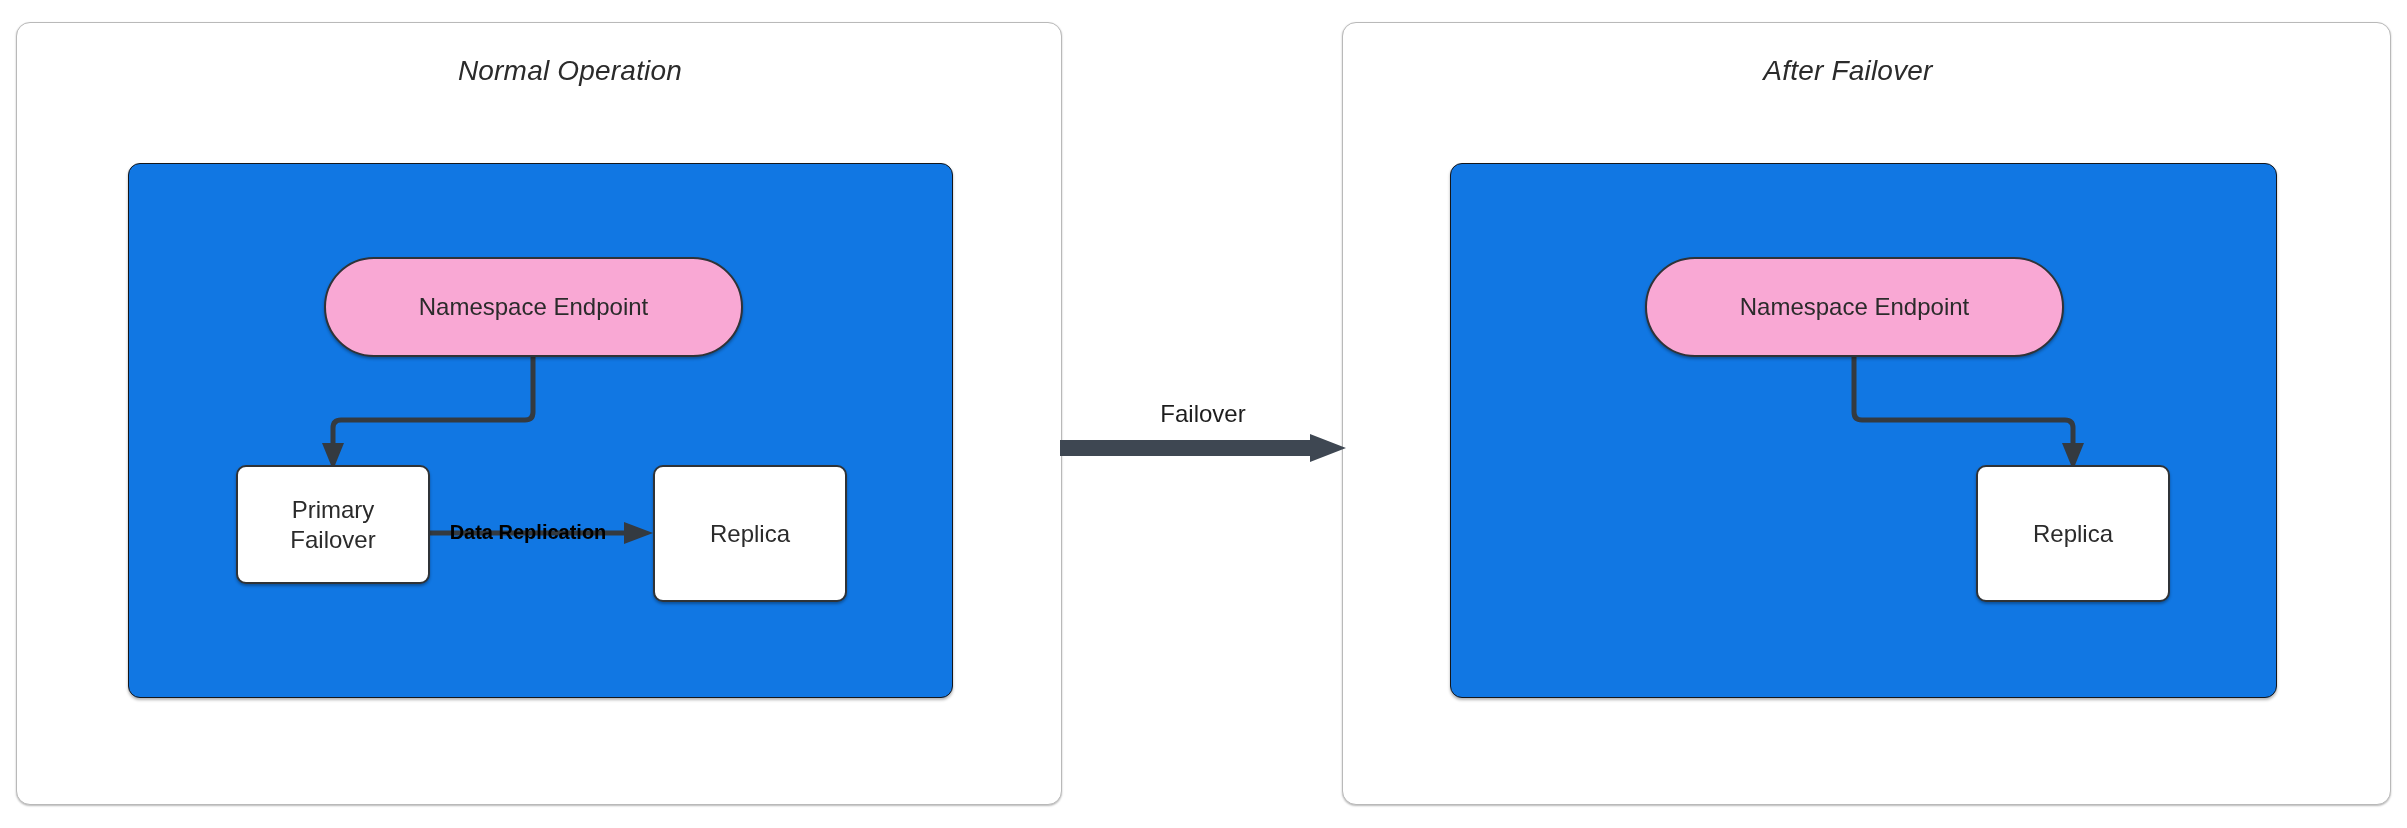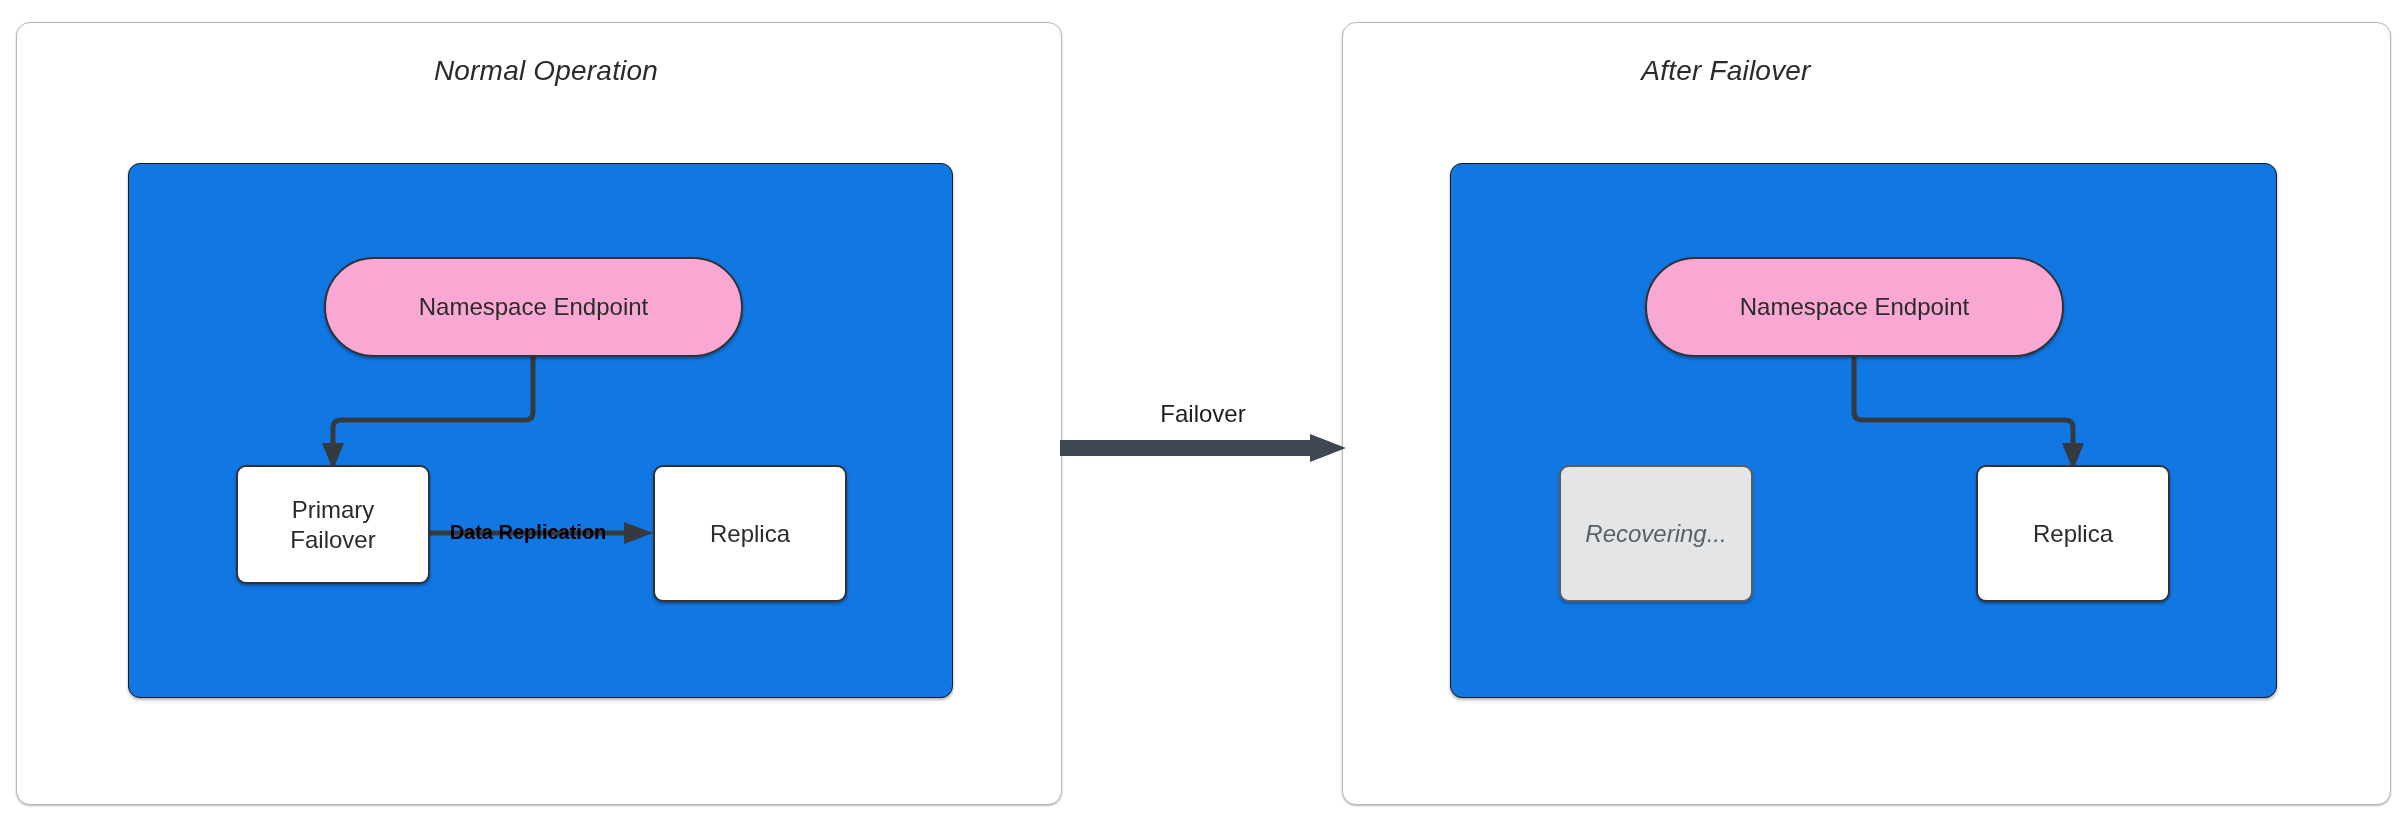--- a/index.html
+++ b/index.html
@@ -153,26 +153,26 @@
     white-space: nowrap;
   }
   #failover-arrow { position: absolute; left: 0; top: 34px; }
 </style>
 </head>
 <body>
 
 <div id="stage">
 
   <div class="panel" id="panel-left"></div>
-  <div class="panel-title" style="left:16px; width:1060px;">Normal Operation</div>
+  <div class="panel-title" style="left:16px; width:1060px;padding-left:24px;">Normal Operation</div>
 
   <div class="blue-box" id="blue-left"></div>
 
   <div class="panel" id="panel-right"></div>
-  <div class="panel-title" style="left:1272px; width:830px;padding-left:39px;">After Failover</div>
+  <div class="panel-title" style="left:1394px; width:830px;padding-left:39px;">After Failover</div>
 
   <div class="blue-box" id="blue-right"></div>
 
   <svg id="wires" viewBox="0 0 2407 828">
 
     <g>
       <path class="wire" d="M 533 357 L 533 412 Q 533 420 525 420 L 341 420 Q 333 420 333 428 L 333 447"></path>
       <polygon class="wire-head" points="333,470 322,443 344,443"></polygon>
     </g>
 
@@ -201,23 +201,20 @@
   <div class="node rect" id="node-replica-left">
     <span>Replica</span>
   </div>
 
   <div id="label-replication">Data Replication</div>
 
   <div class="node capsule" id="node-ep-right">
     <span>Namespace Endpoint</span>
   </div>
 
-  <div class="node muted" id="node-recovering">
-    <span>Recovering...</span>
-  </div>
 
   <div class="node rect" id="node-replica-right">
     <span>Replica</span>
   </div>
 
   <div id="failover-group">
     <div id="failover-label">Failover</div>
     <svg id="failover-arrow" width="286" height="28" viewBox="0 0 286 28">
       <path d="M 0 6 L 250 6 L 250 0 L 286 14 L 250 28 L 250 22 L 0 22 Z" fill="#3e4752"></path>
     </svg>

